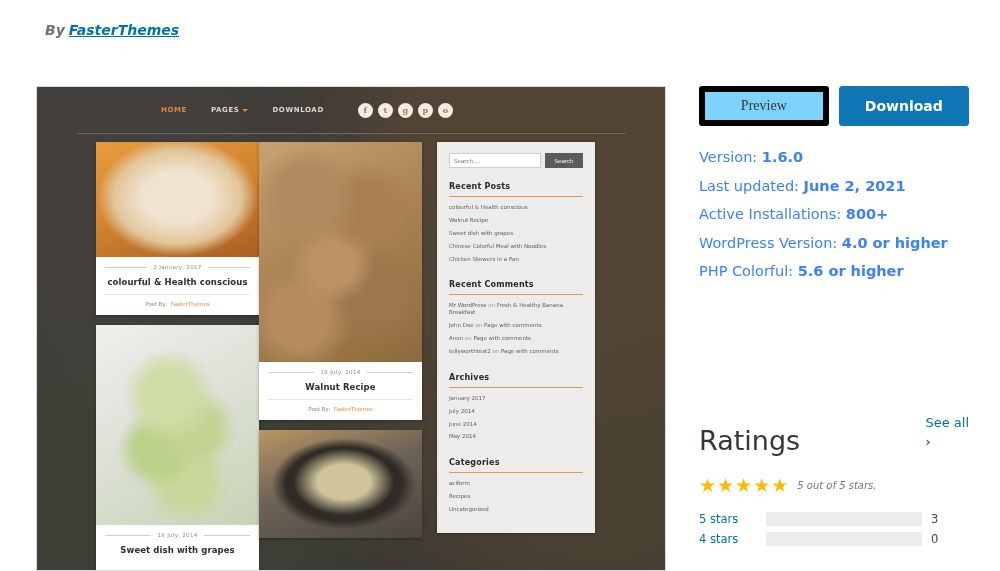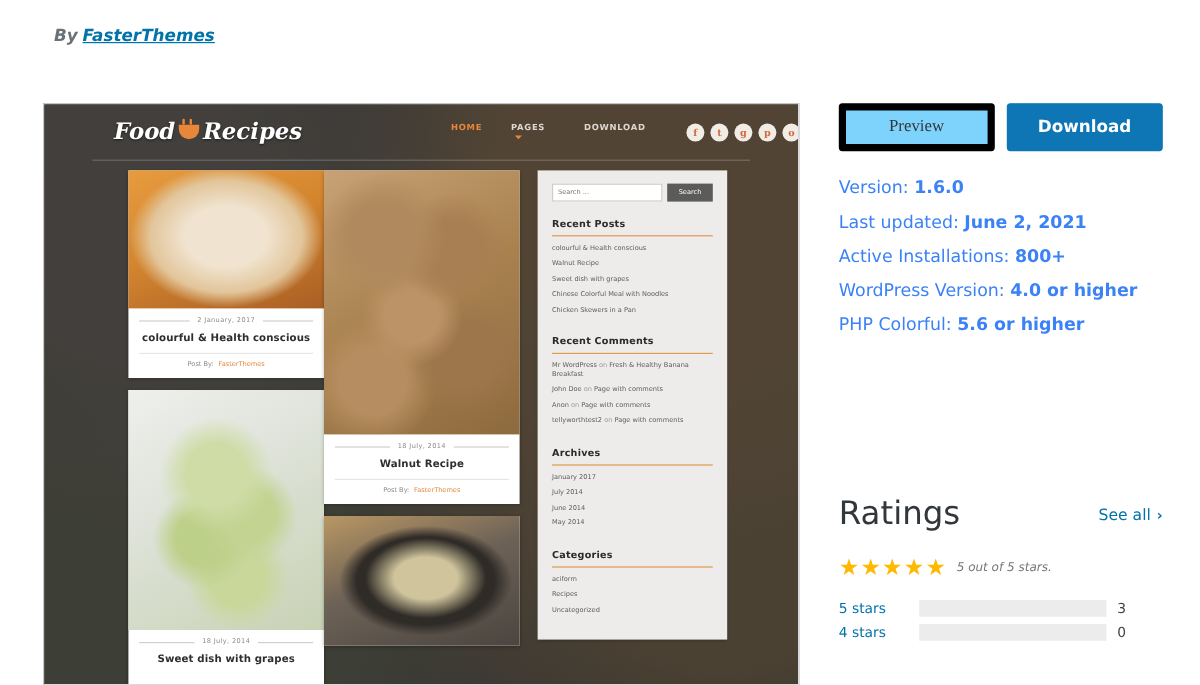--- a/index.html
+++ b/index.html
@@ -44,21 +44,21 @@
   .nav-item.active { color:#e8873a; }
   .caret { display:inline-block; width:0;height:0;border-left:3px solid transparent;border-right:3px solid transparent;
            border-top:3px solid #e8873a; margin-left:3px; vertical-align:middle;}
   .socials { margin-left:34px; display:flex; gap:5px; }
   .soc { width:15px;height:15px;border-radius:50%;background:#f2ece6;color:#d06a3c;
          font-size:8px;font-weight:700;display:flex;align-items:center;justify-content:center;
          font-family:"DejaVu Serif","Liberation Serif",serif; }
   .navrule { position:absolute; left:40px; top:46px; width:548px; height:1px; background:rgba(255,255,255,.22); }
 
   
-  .col { position:absolute;margin-left:11px; }
+  .col { position:absolute; }
   .col-a { left:59px; top:55px; width:163px; }
   .col-b { left:222px; top:55px; width:163px; }
   .col-c { left:400px; top:55px; width:158px; }
 
   .card { background:#fff; margin-bottom:10px; box-shadow:0 1px 3px rgba(0,0,0,.3); }
   .card-img { width:100%; display:block; }
   .img-chicken { height:115px; background:
       radial-gradient(ellipse at 50% 48%, #f0e3cf 0 30%, #e2c59a 55%, rgba(0,0,0,0) 70%),
       radial-gradient(ellipse at 42% 42%, #c9813b 0 18%, rgba(0,0,0,0) 40%),
       radial-gradient(ellipse at 60% 58%, #b9702f 0 16%, rgba(0,0,0,0) 38%),
@@ -113,21 +113,21 @@
   .btn-download { width:133px; background:#0e76b5; border:1px solid #0e76b5; color:#fff; font-weight:700; }
 
   .meta { font-size:14.5px; color:#3b82f6; line-height:1; margin-bottom:14px; }
   .meta b { font-weight:700; }
   .homelink { font-size:14.5px; color:#0073aa; text-decoration:none; display:inline-block; margin-top:2px; }
 
   
   .ratings-wrap { position:absolute; left:699px; top:415px; width:270px; }
   .ratings-head { display:flex; align-items:flex-end; justify-content:space-between; }
   .ratings-title { font-size:27px; font-weight:400; color:#32373c; line-height:1; }
-  .see-all { font-size:13px; color:#0073aa; text-decoration:none; display:flex; gap:5px; margin-bottom:5px; }
+  .see-all { font-size:13px; color:#0073aa; text-decoration:none; display:flex; gap:5px; margin-bottom:5px;flex-direction:column; }
   .chev { font-size:12px; font-weight:700; }
   .stars-row { display:flex; align-items:center; gap:9px; margin-top:22px; }
   .stars { display:flex; gap:1px; }
   .star { font-size:19px; color:#ffb900; line-height:1; }
   .stars-text { font-size:10px; font-style:italic; color:#777; }
   .bars { margin-top:14px; }
   .bar-row { display:flex; align-items:center; height:20px; }
   .bar-label { width:67px; font-size:11.5px; color:#0073aa; }
   .bar-track { width:156px; height:14px; background:#ececec; }
   .bar-fill { height:100%; background:#ffb900; }
@@ -141,25 +141,20 @@
   <div class="hdr">
     <span class="hdr-by">By</span>
     <a class="hdr-author" href="#">FasterThemes</a>
   </div>
 
   <div class="shot">
     <div class="shot-bg"></div>
     <div class="shot-overlay"></div>
 
     <div class="site-nav">
-      <div class="logo">
-        <span>Food</span>
-        <span class="logo-bowl"></span>
-        <span>Recipes</span>
-      </div>
       <div class="nav-menu">
         <span class="nav-item active">HOME</span>
         <span class="nav-item"><span>PAGES</span><i class="caret"></i></span>
         <span class="nav-item">DOWNLOAD</span>
       </div>
       <div class="socials">
         <span class="soc">f</span>
         <span class="soc">t</span>
         <span class="soc">g</span>
         <span class="soc">p</span>

